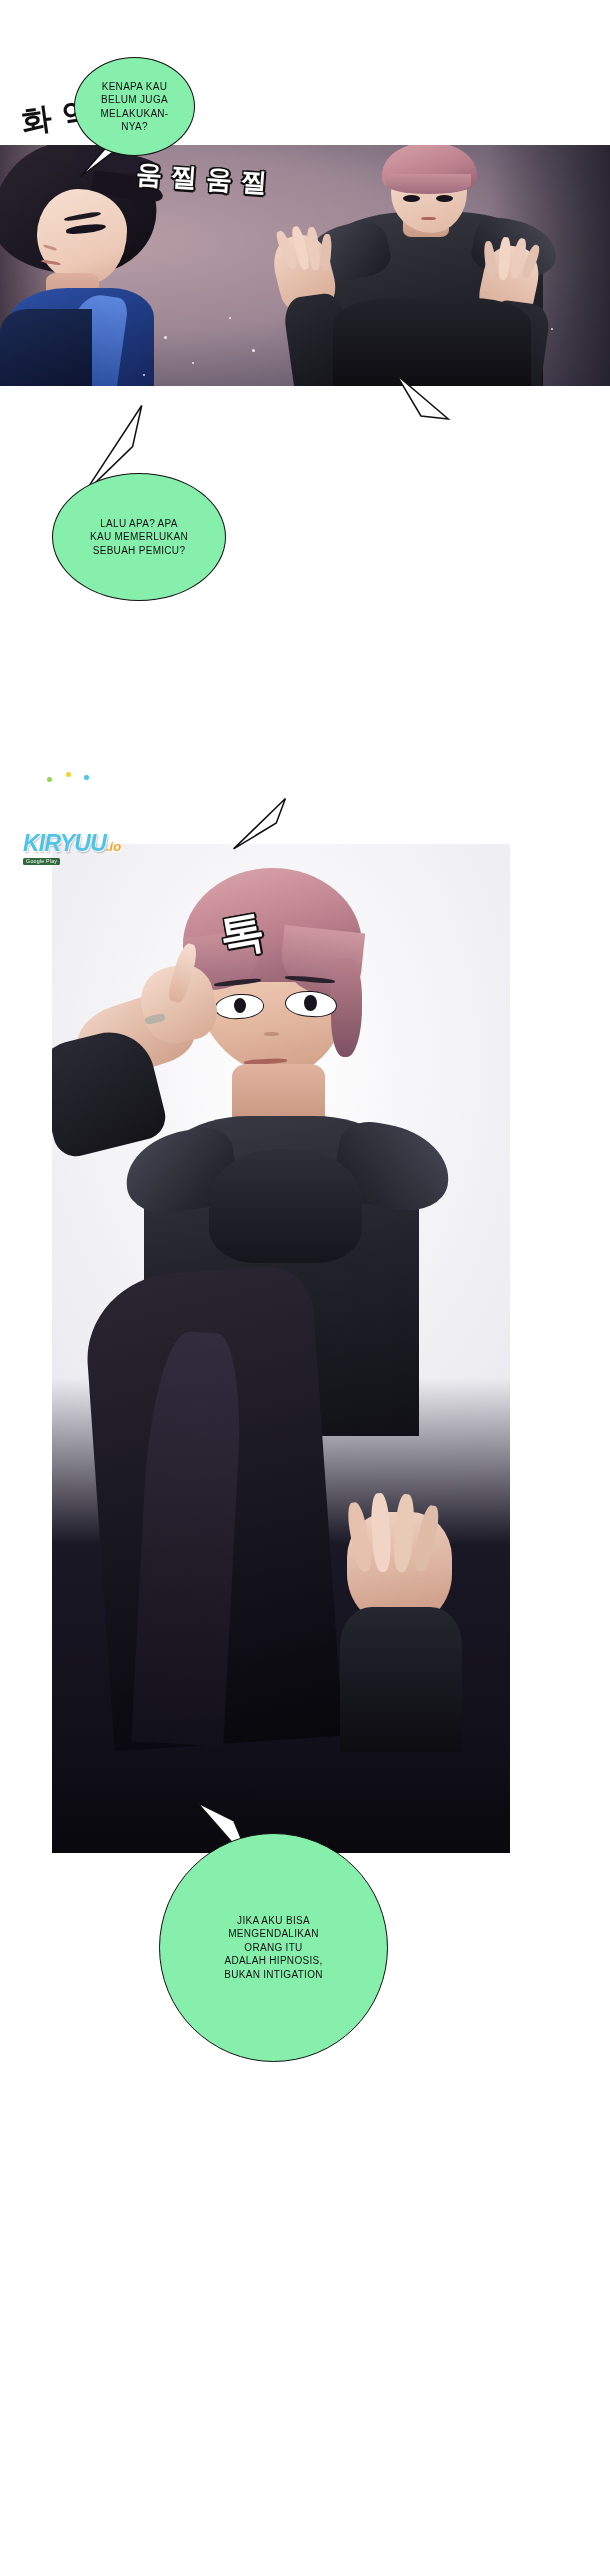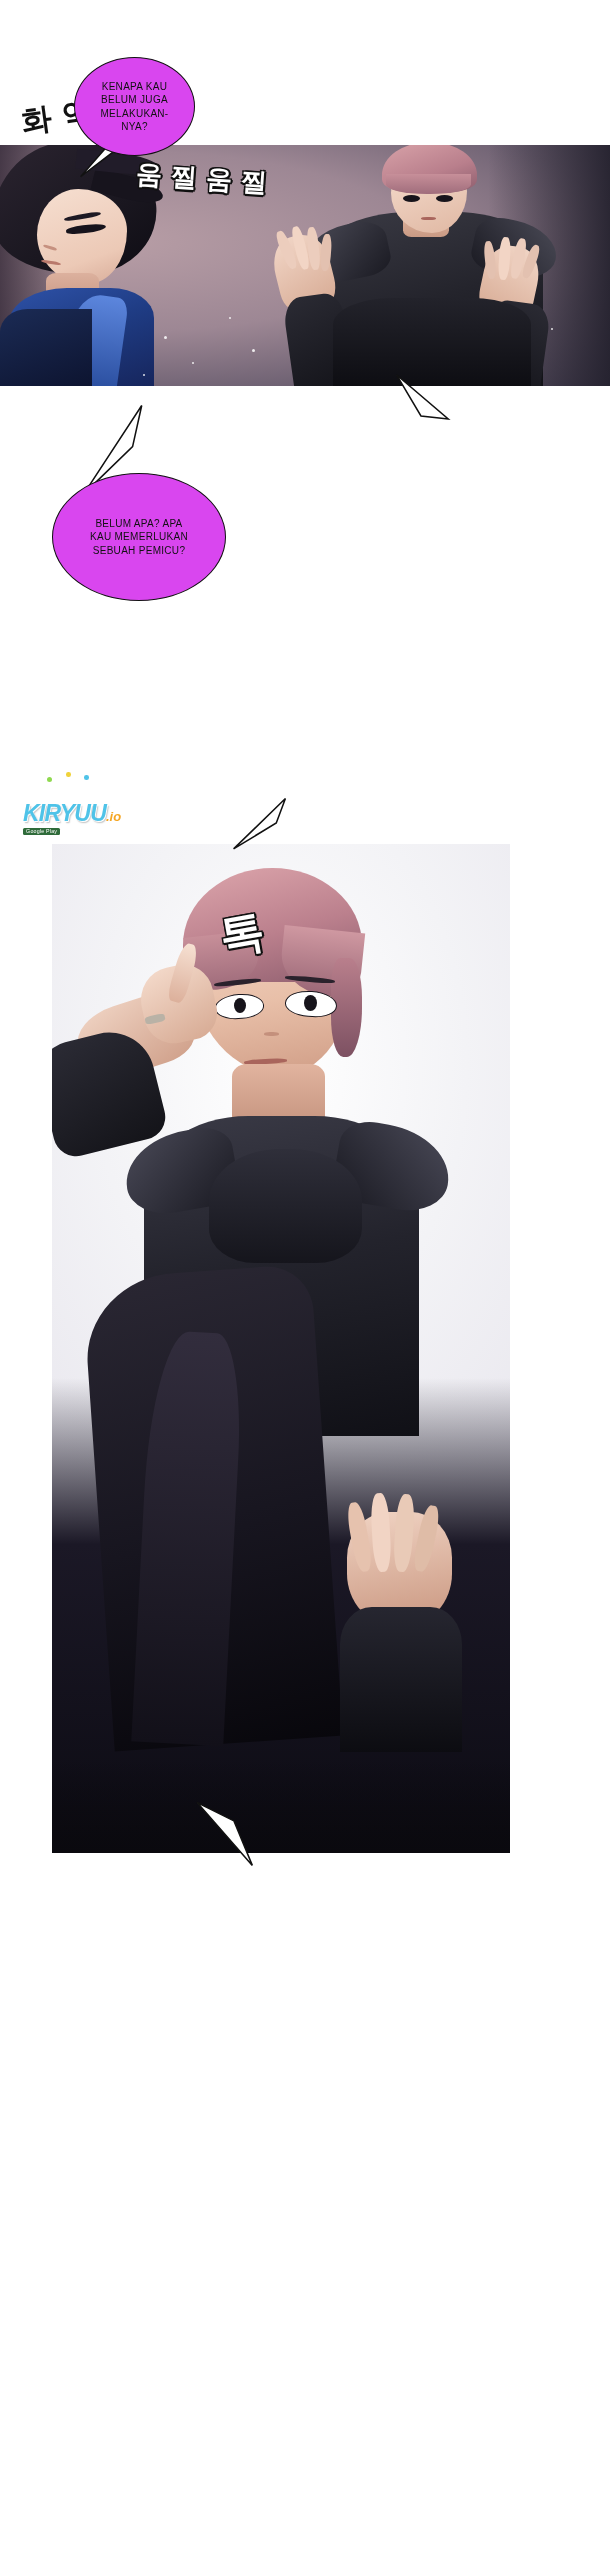--- a/index.html
+++ b/index.html
@@ -14,21 +14,21 @@
     position: relative;
     width: 610px;
     height: 2576px;
     background: #ffffff;
     overflow: hidden;
   }
 
   
   .bubble {
     position: absolute;
-    background: #d946ef;
+    background: #86efac;
     border: 1.5px solid #111111;
     border-radius: 50%;
     display: flex;
     align-items: center;
     justify-content: center;
     text-align: center;
     box-sizing: border-box;
     z-index: 30;
   }
   .bubble .txt {
@@ -273,32 +273,32 @@
       <path d="M2 4 L70 62 L34 58 Z" fill="#ffffff" stroke="#111111" stroke-width="2"></path>
     </svg>
   </div>
 
   <div class="tail" style="left:76px; top:404px; width:69px; height:99px;">
     <svg width="69" height="99" viewBox="0 0 90 130">
       <path d="M86 2 L10 118 L74 56 Z" fill="#ffffff" stroke="#111111" stroke-width="2"></path>
     </svg>
   </div>
   <div class="bubble" style="left:52px; top:473px; width:174px; height:128px;">
-    <div class="txt">BELUM APA? APA
+    <div class="txt">LALU APA? APA
 KAU MEMERLUKAN
 SEBUAH PEMICU?</div>
   </div>
 
   <div class="tail" style="left:229px; top:794px; width:61px; height:61px;">
     <svg width="61" height="61" viewBox="0 0 80 80">
       <path d="M74 6 L6 72 L62 38 Z" fill="#ffffff" stroke="#111111" stroke-width="2"></path>
     </svg>
   </div>
 
-  <div class="watermark" style="left:23px; top:800px;">
+  <div class="watermark" style="left:23px; top:830px;">
     <span class="wm-main">KIRYUU</span><span class="wm-io">.io</span>
     <div style="margin-top:-4.6px;">
       <span class="wm-sub">Google Play</span>
     </div>
   </div>
   <div class="wm-dots" style="left:47px; top:777px; width:5.3px; height:5.3px; background:#8fd94f; border-radius:50%; z-index:41;"></div>
   <div class="wm-dots" style="left:66px; top:772px; width:4.6px; height:4.6px; background:#f0d23a; border-radius:50%; z-index:41;"></div>
   <div class="wm-dots" style="left:84px; top:775px; width:4.6px; height:4.6px; background:#4fc3e8; border-radius:50%; z-index:41;"></div>
 
   <div class="panel" style="left:52px; top:844px; width:458px; height:1009px;">
@@ -403,15 +403,22 @@
                 background:linear-gradient(180deg, rgba(10,9,14,.0), rgba(10,9,14,.95));"></div>
   </div>
 
   <div class="sfx sfx-white" style="left:220px; top:913px; font-size:44px; transform:rotate(-10deg);">톡</div>
 
   <div class="tail" style="left:191px; top:1801px; width:69px; height:69px;">
     <svg width="69" height="69" viewBox="0 0 90 90">
       <path d="M8 2 L80 84 L56 26 Z" fill="#ffffff" stroke="#111111" stroke-width="2"></path>
     </svg>
   </div>
+  <div class="bubble" style="left:159px; top:1833px; width:229px; height:229px;">
+    <div class="txt">JIKA AKU BISA
+MENGENDALIKAN
+ORANG ITU
+ADALAH HIPNOSIS,
+BUKAN INTIGATION</div>
+  </div>
 
 </div>
 
 
 </body></html>

